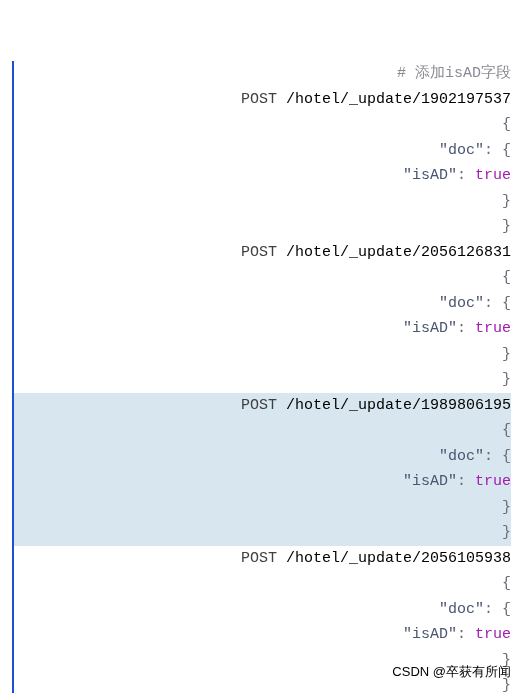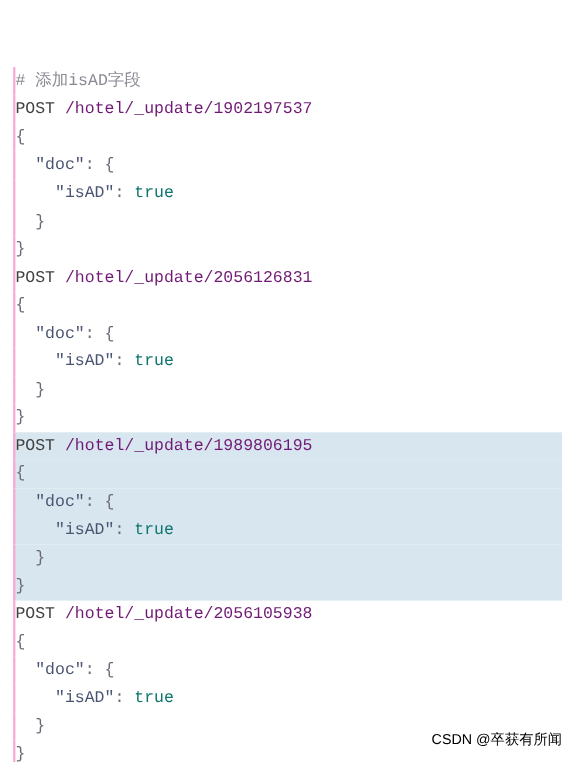--- a/index.html
+++ b/index.html
@@ -16,31 +16,32 @@
       width: 523px;
       height: 693px;
       position: relative;
     }
     .code-block {
       white-space: pre;
     }
     .line {
       display: block;
       padding-left: 0;
-      border-left: 2px solid #f9a8d4;
+      border-left: 2px solid #1d4ed8;
+      text-align: right;
     }
     .line.highlighted {
       background: #d8e6ef;
     }
     .comment { color: #8a8a94; }
     .method { color: #404040; font-weight: 500; }
-    .path { color: #701a75; }
+    .path { color: #000000; }
     .brace { color: #6b6b78; }
     .key { color: #4a5572; }
-    .bool { color: #0f766e; }
+    .bool { color: #a21caf; }
     .colon { color: #6b6b78; }
     .watermark {
       position: absolute;
       bottom: 10px;
       right: 12px;
       color: #000000;
       font-size: 13px;
       font-family: Arial, sans-serif;
     }
   </style>

